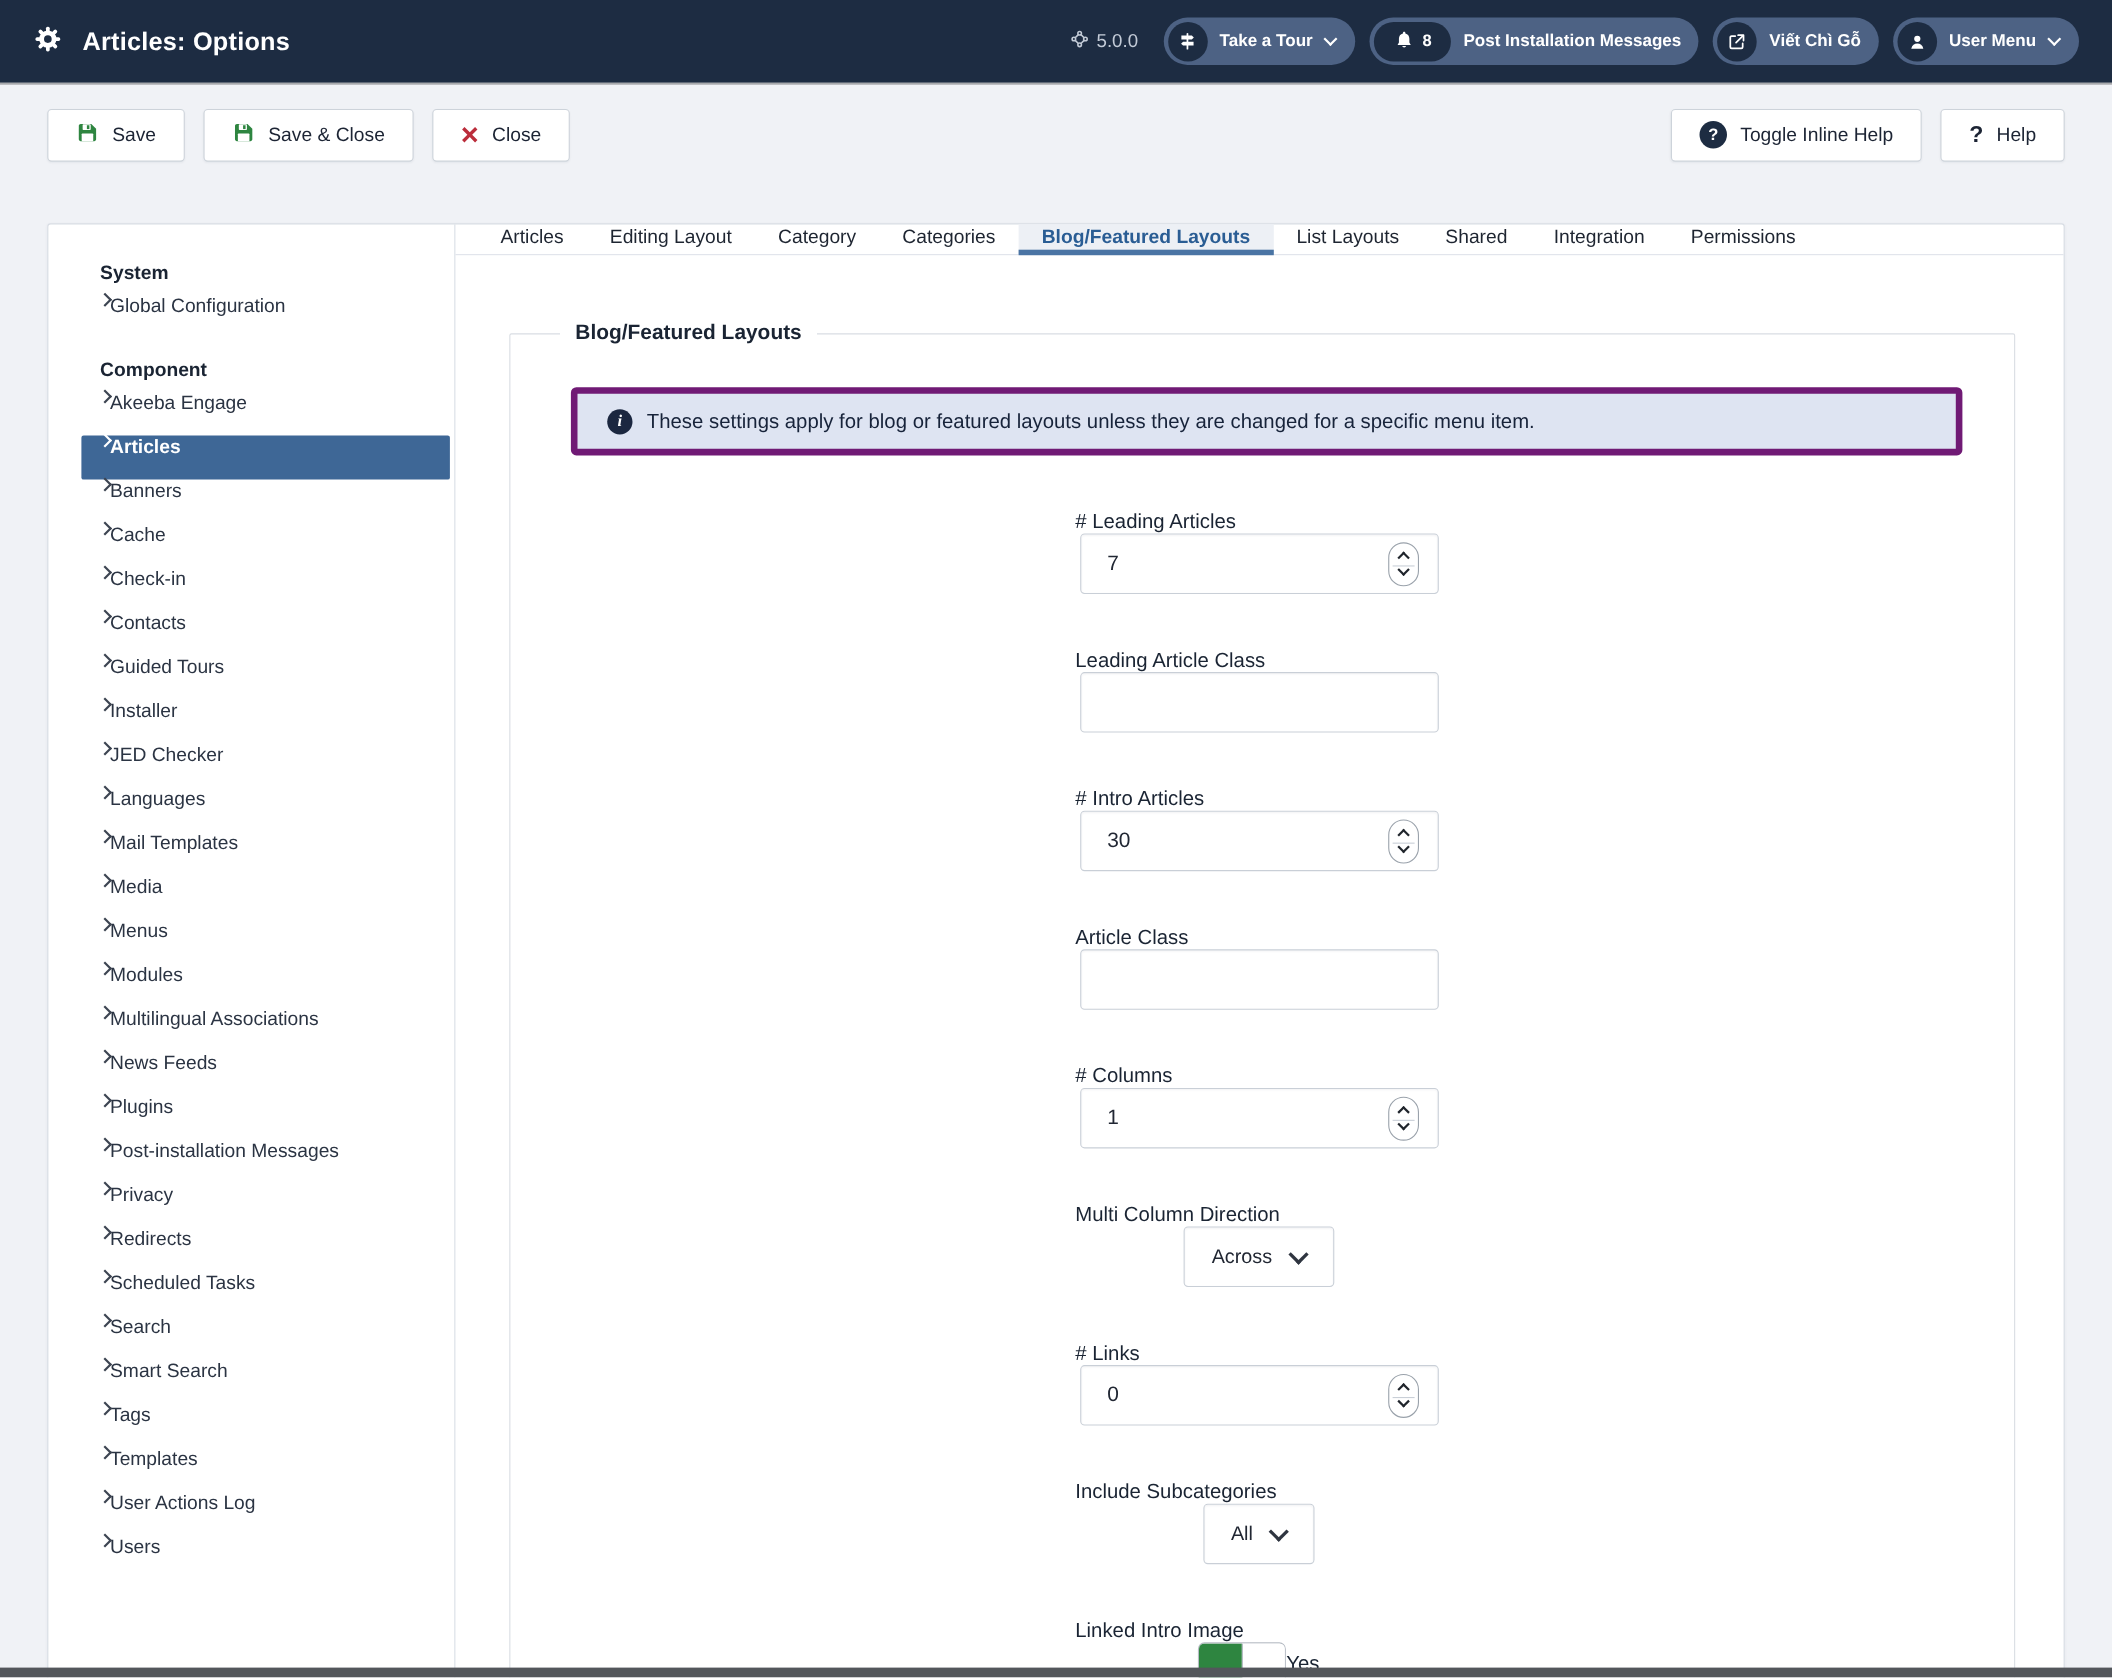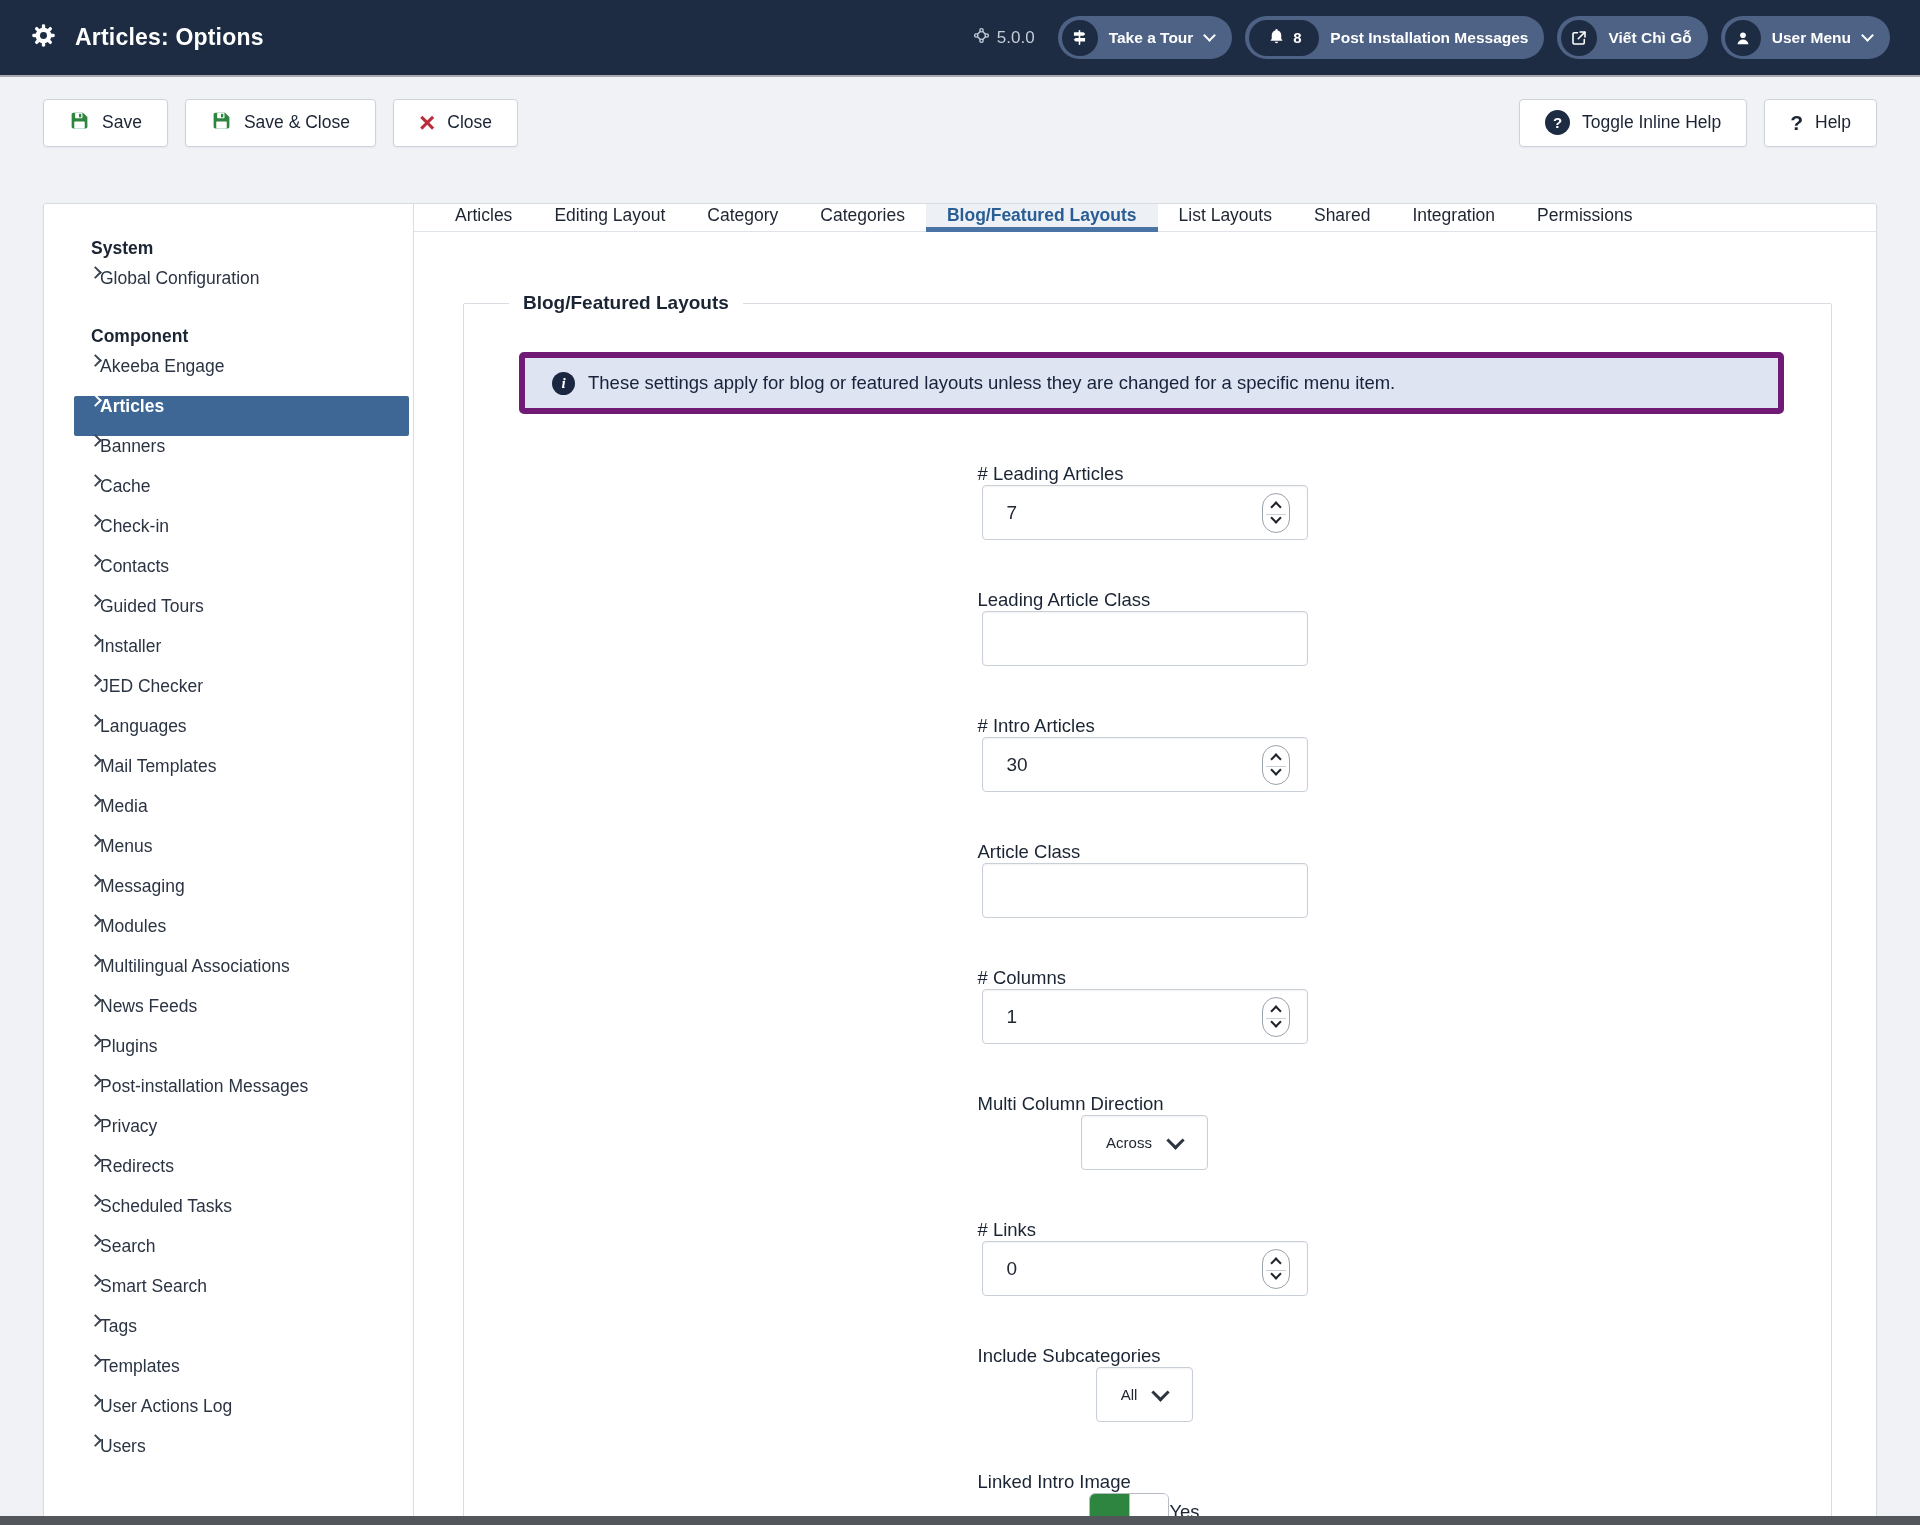--- a/index.html
+++ b/index.html
@@ -88,21 +88,21 @@
   }
   .spinner{ position:absolute; right:18px; top:50%; transform:translateY(-50%);
     width:28px; height:40px; border:1px solid #9aa2ab; border-radius:14px;
     display:flex; flex-direction:column; align-items:center; justify-content:center; cursor:pointer; background:#fff; }
   .spin-up{ width:8px; height:8px; border-left:2.4px solid #20252c; border-top:2.4px solid #20252c;
     transform:rotate(45deg); margin-bottom:1px; }
   .spin-div{ width:20px; height:1px; background:#c9cfd7; margin:2px 0; }
   .spin-down{ width:8px; height:8px; border-right:2.4px solid #20252c; border-bottom:2.4px solid #20252c;
     transform:rotate(45deg); margin-top:-3px; }
   .selectbox{ width:100%; height:55px; border:1px solid #c9cfd7; border-radius:4px; background:#fff;
-    display:flex; align-items:center; padding:0 55px 0 24px; font-size:15px; color:#212733;
+    display:flex; align-items:center; padding:0 55px 0 24px; font-size:18px; color:#212733;
     cursor:pointer; box-shadow:inset 0 1px 2px rgba(30,40,60,.06); }
   .sel-chev{ position:absolute; right:26px; top:19px; width:13px; height:13px;
     border-right:3px solid #2f3540; border-bottom:3px solid #2f3540; transform:rotate(45deg); }
   .togglewrap{ display:flex; align-items:center; }
   .toggle{ width:80px; height:38px; border:1px solid #b6bcc4; border-radius:6px;
     display:flex; overflow:hidden; background:#fff; cursor:pointer; flex:none; }
   .t-on{ flex:1; background:#2e8540; }
   .t-knob{ flex:1; background:#fff; border-left:1px solid #b6bcc4; }
   .t-label{ font-size:18.5px; color:#1a2433; }
   
@@ -287,24 +287,20 @@
         <li class="sb-item">
             <span class="chev"></span>
             <span>Media</span>
           </li>
         <li class="sb-item">
             <span class="chev"></span>
             <span>Menus</span>
           </li>
         <li class="sb-item">
             <span class="chev"></span>
-            <span>Messaging</span>
-          </li>
-        <li class="sb-item">
-            <span class="chev"></span>
             <span>Modules</span>
           </li>
         <li class="sb-item">
             <span class="chev"></span>
             <span>Multilingual Associations</span>
           </li>
         <li class="sb-item">
             <span class="chev"></span>
             <span>News Feeds</span>
           </li>

